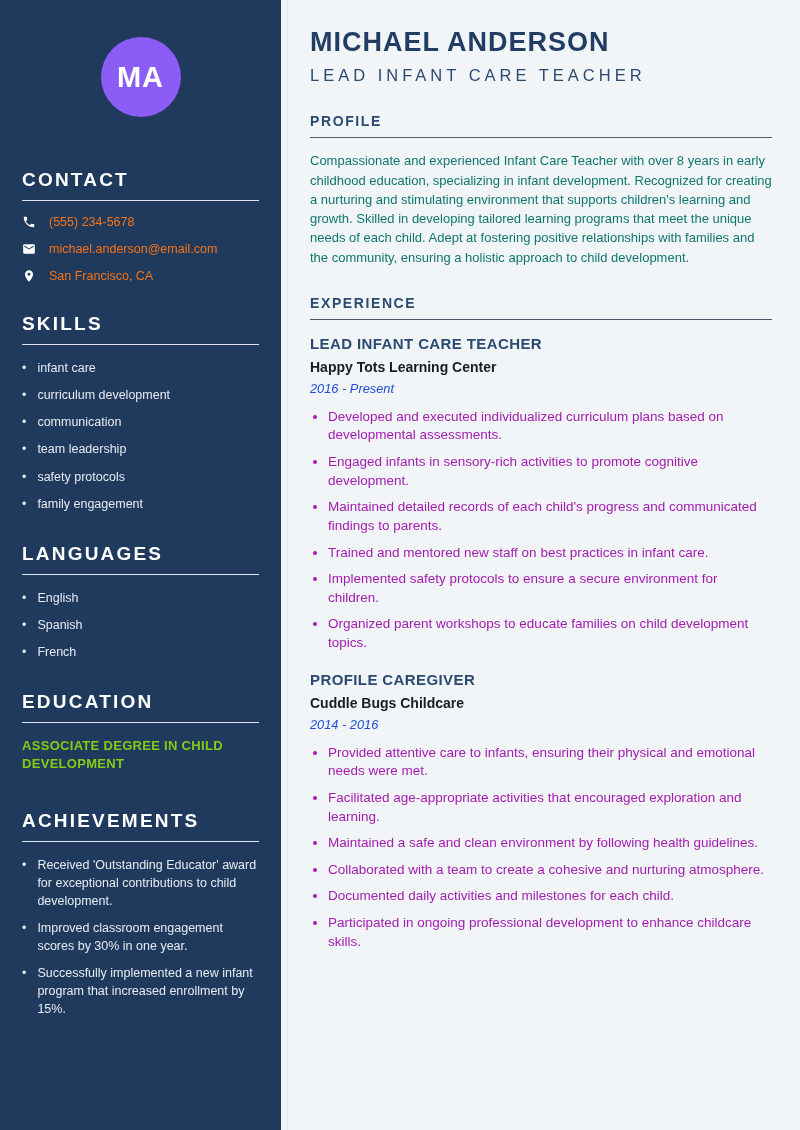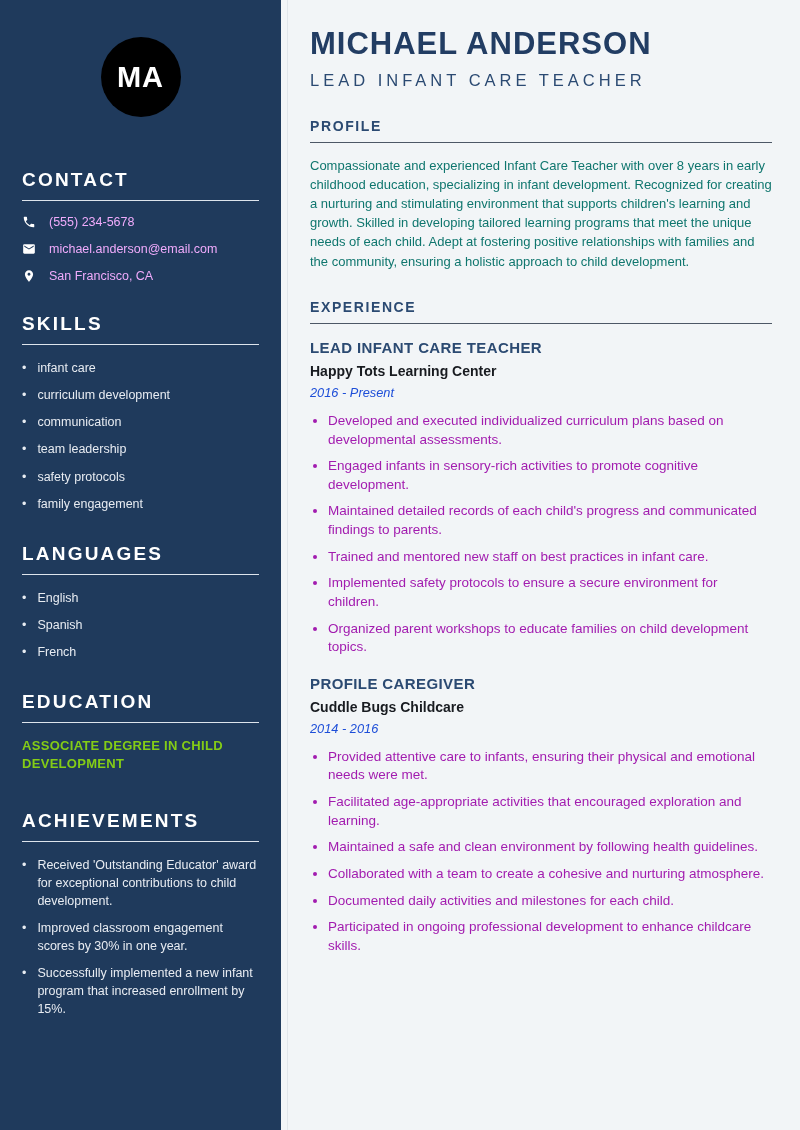--- a/index.html
+++ b/index.html
@@ -12,37 +12,37 @@
   .page { display: flex; width: 800px; height: 1130px; }
 
   
   .sidebar {
     width: 281px; flex: 0 0 281px;
     background: #1f3a5c; color: #e8ecf2;
     padding: 37px 22px 30px 22px;
   }
   .avatar {
     width: 80px; height: 80px; border-radius: 50%;
-    background: #000000; margin: 0 auto;
+    background: #8b5cf6; margin: 0 auto;
     display: flex; align-items: center; justify-content: center;
   }
   .avatar-initials {
     color: #ffffff; font-size: 29px; font-weight: bold; letter-spacing: 1px;
   }
   .side-section { margin-top: 30px; }
   .side-section.first { margin-top: 52px; }
   .side-title {
     margin: 0 0 14px 0;
     font-size: 19px; font-weight: bold; letter-spacing: 2.2px;
     color: #ffffff;
     border-bottom: 1px solid #dde4ec; padding-bottom: 9px;
   }
   .contact-row {
     display: flex; align-items: center; gap: 13px;
-    font-size: 12.5px; color: #f0abfc; margin-bottom: 13px;
+    font-size: 12.5px; color: #f97316; margin-bottom: 13px;
   }
   .cicon { width: 14px; height: 14px; flex: 0 0 14px; display: inline-flex; }
   .cicon svg { width: 14px; height: 14px; fill: #ffffff; }
   ul.side-list { list-style: none; margin: 0; padding: 0; }
   ul.side-list li {
     display: flex; gap: 11px; align-items: flex-start;
     font-size: 12.5px; color: #e8ecf2; margin-bottom: 9px; line-height: 1.45;
   }
   .bullet-dot { font-size: 12.5px; line-height: 1.45; color: #e8ecf2; }
   .degree {
@@ -55,21 +55,21 @@
   .main {
     flex: 1; background: #f2f5f7;
     padding: 28px 28px 0 29px;
     position: relative;
   }
   .main::before {
     content: ""; position: absolute; left: 6px; top: 0; bottom: 0;
     width: 1px; background: rgba(31,58,92,0.08);
   }
   .name {
-    margin: 0; font-size: 31px; font-weight: bold;
+    margin: 0; font-size: 27px; font-weight: bold;
     color: #223d63; letter-spacing: 1px; line-height: 1.05;
   }
   .subtitle {
     margin-top: 10px; font-size: 16.5px; letter-spacing: 4px;
     color: #2b4a72; font-weight: 500;
   }
   .main-title {
     margin: 28px 0 0 0;
     font-size: 14px; font-weight: bold; letter-spacing: 1.6px;
     color: #2b4a72;

